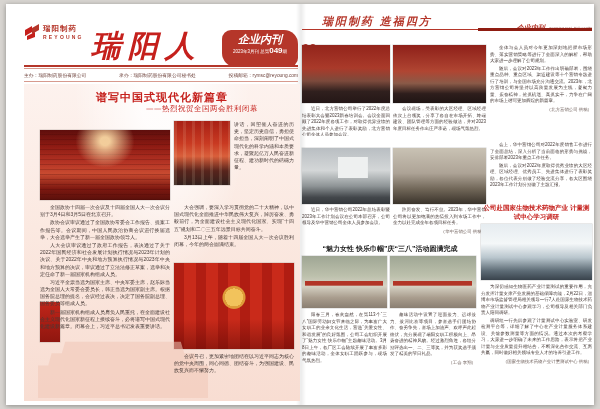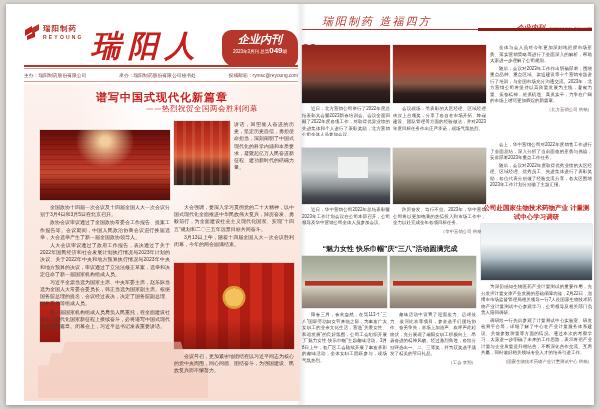--- a/index.html
+++ b/index.html
@@ -51,21 +51,21 @@
   .ph-meet2{background:linear-gradient(180deg,#c9c2b4 0%,#ada396 45%,#6f6557 74%,#3a332b 100%);}
   .ph-out{background:linear-gradient(#b23527,#b23527) 50% 52%/92% 9% no-repeat,
       linear-gradient(180deg,#9fa694 0%,#bcc0ac 38%,#d6d2c4 58%,#a99d8e 80%,#8a7f72 100%);}
   .ph-corridor{background:linear-gradient(180deg,#e6ecf0 0%,#f4f7f8 35%,#b9c6cd 60%,#5d6b75 84%,#39434c 100%);}
 
   .watermark{background:#f1c6b6;opacity:.55;z-index:1;
       clip-path:polygon(0 100%,0 55%,6% 55%,8% 38%,14% 38%,16% 22%,84% 22%,86% 38%,92% 38%,94% 55%,100% 55%,100% 100%);}
 
   
   .rp-no{font-size:13px;font-weight:bold;color:#b5362a;}
-  .rp-slogan{font-family:"DejaVu Serif",serif;font-size:11px;font-weight:normal;font-style:italic;color:#b5362a;letter-spacing:2px;white-space:nowrap;}
+  .rp-slogan{font-family:"DejaVu Serif",serif;font-size:11px;font-weight:bold;font-style:italic;color:#b5362a;letter-spacing:2px;white-space:nowrap;}
   .rp-badge{font-family:"DejaVu Serif",serif;font-size:7px;font-weight:bold;font-style:italic;color:#b5362a;}
   .rp-issue{font-size:4px;color:#a0625a;}
   .hd{font-size:7.5px;font-weight:bold;color:#232323;text-align:center;white-space:nowrap;}
   .hd-red{font-size:6.5px;font-weight:bold;color:#c5201c;text-align:center;line-height:1.45;}
   .small-txt{font-size:4.5px;line-height:1.45;color:#463a37;text-align:justify;overflow:hidden;}
   .small-txt p{margin:0 0 1px 0;text-indent:2em;}
 </style>
 </head>
 <body>
 

